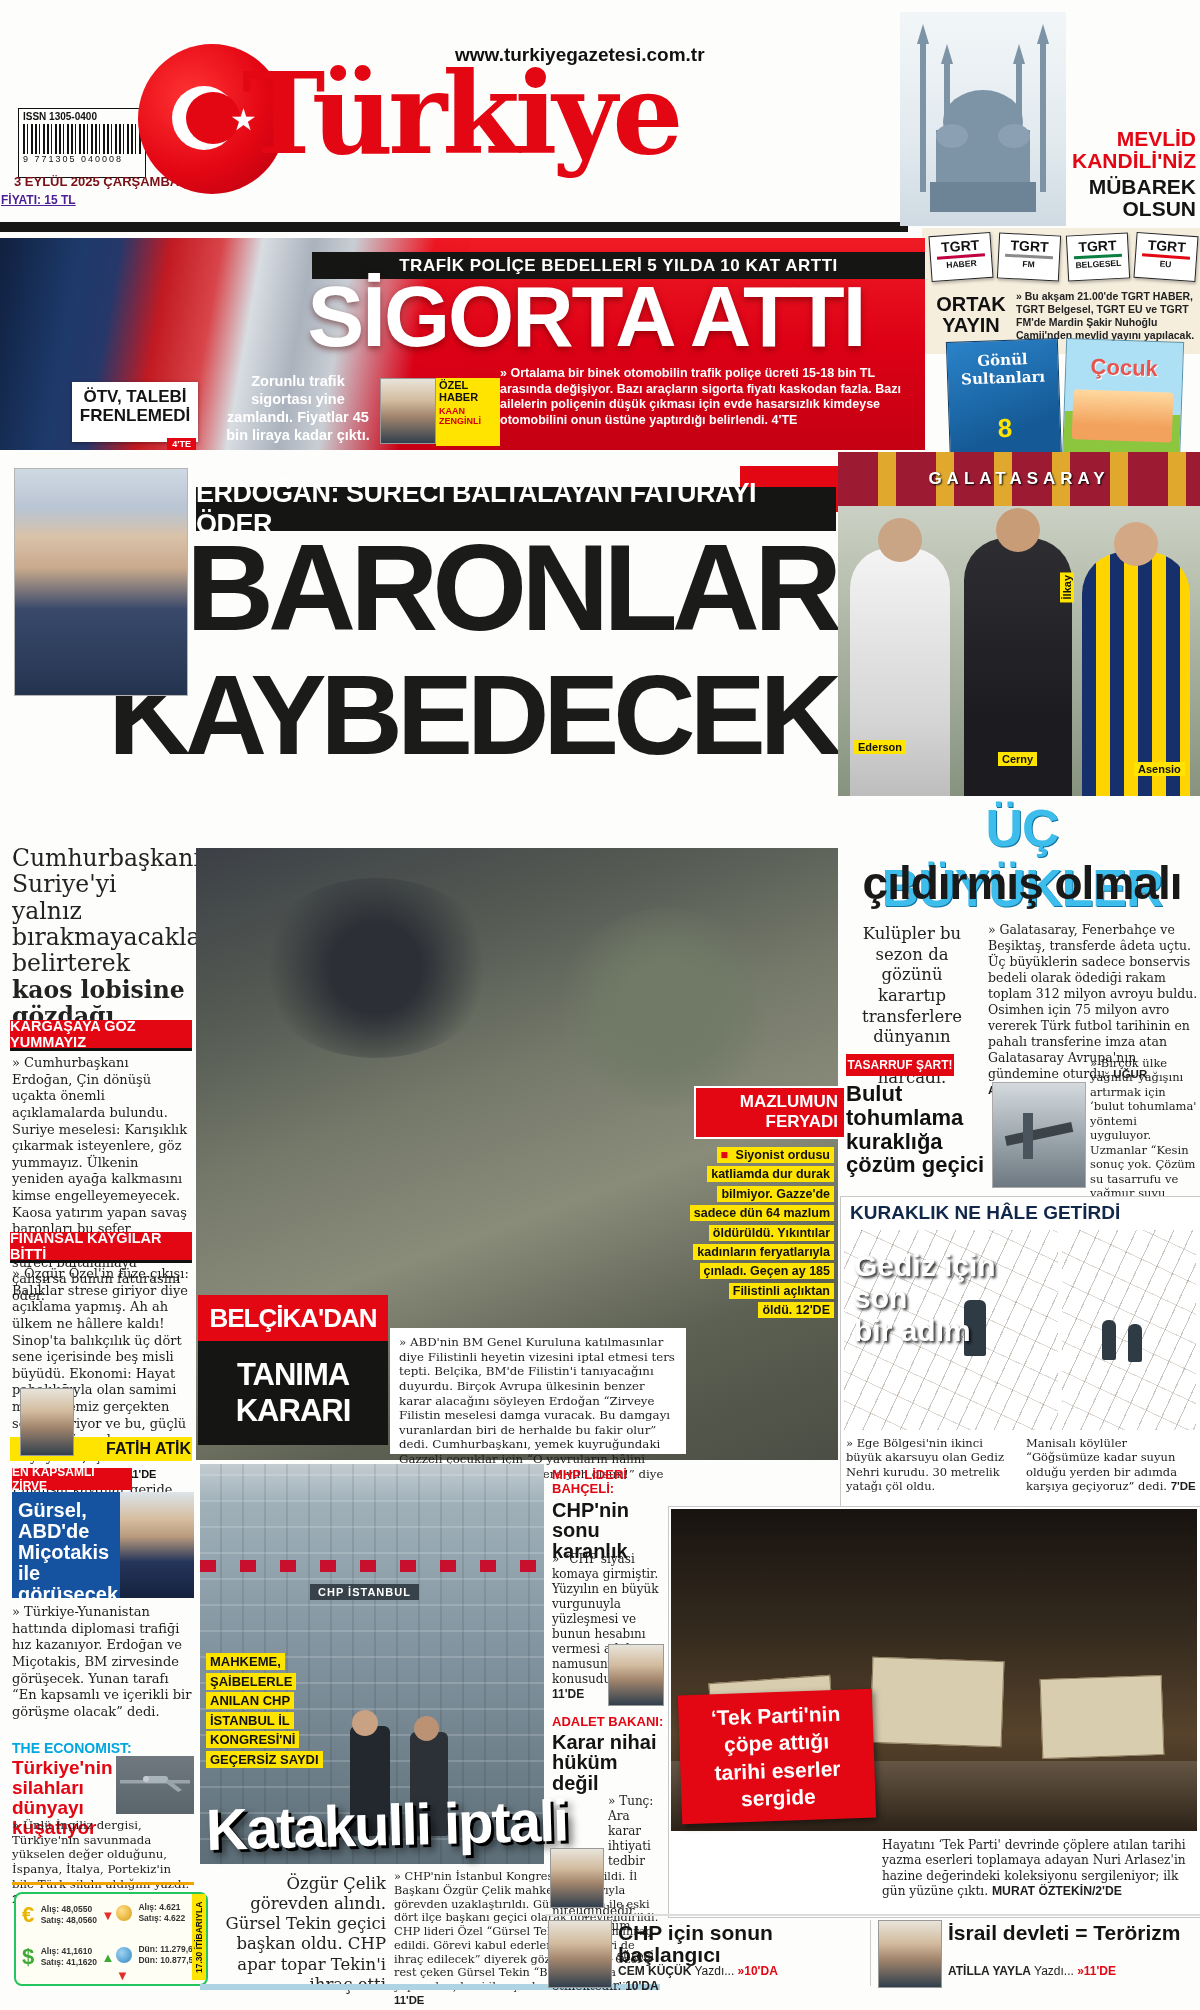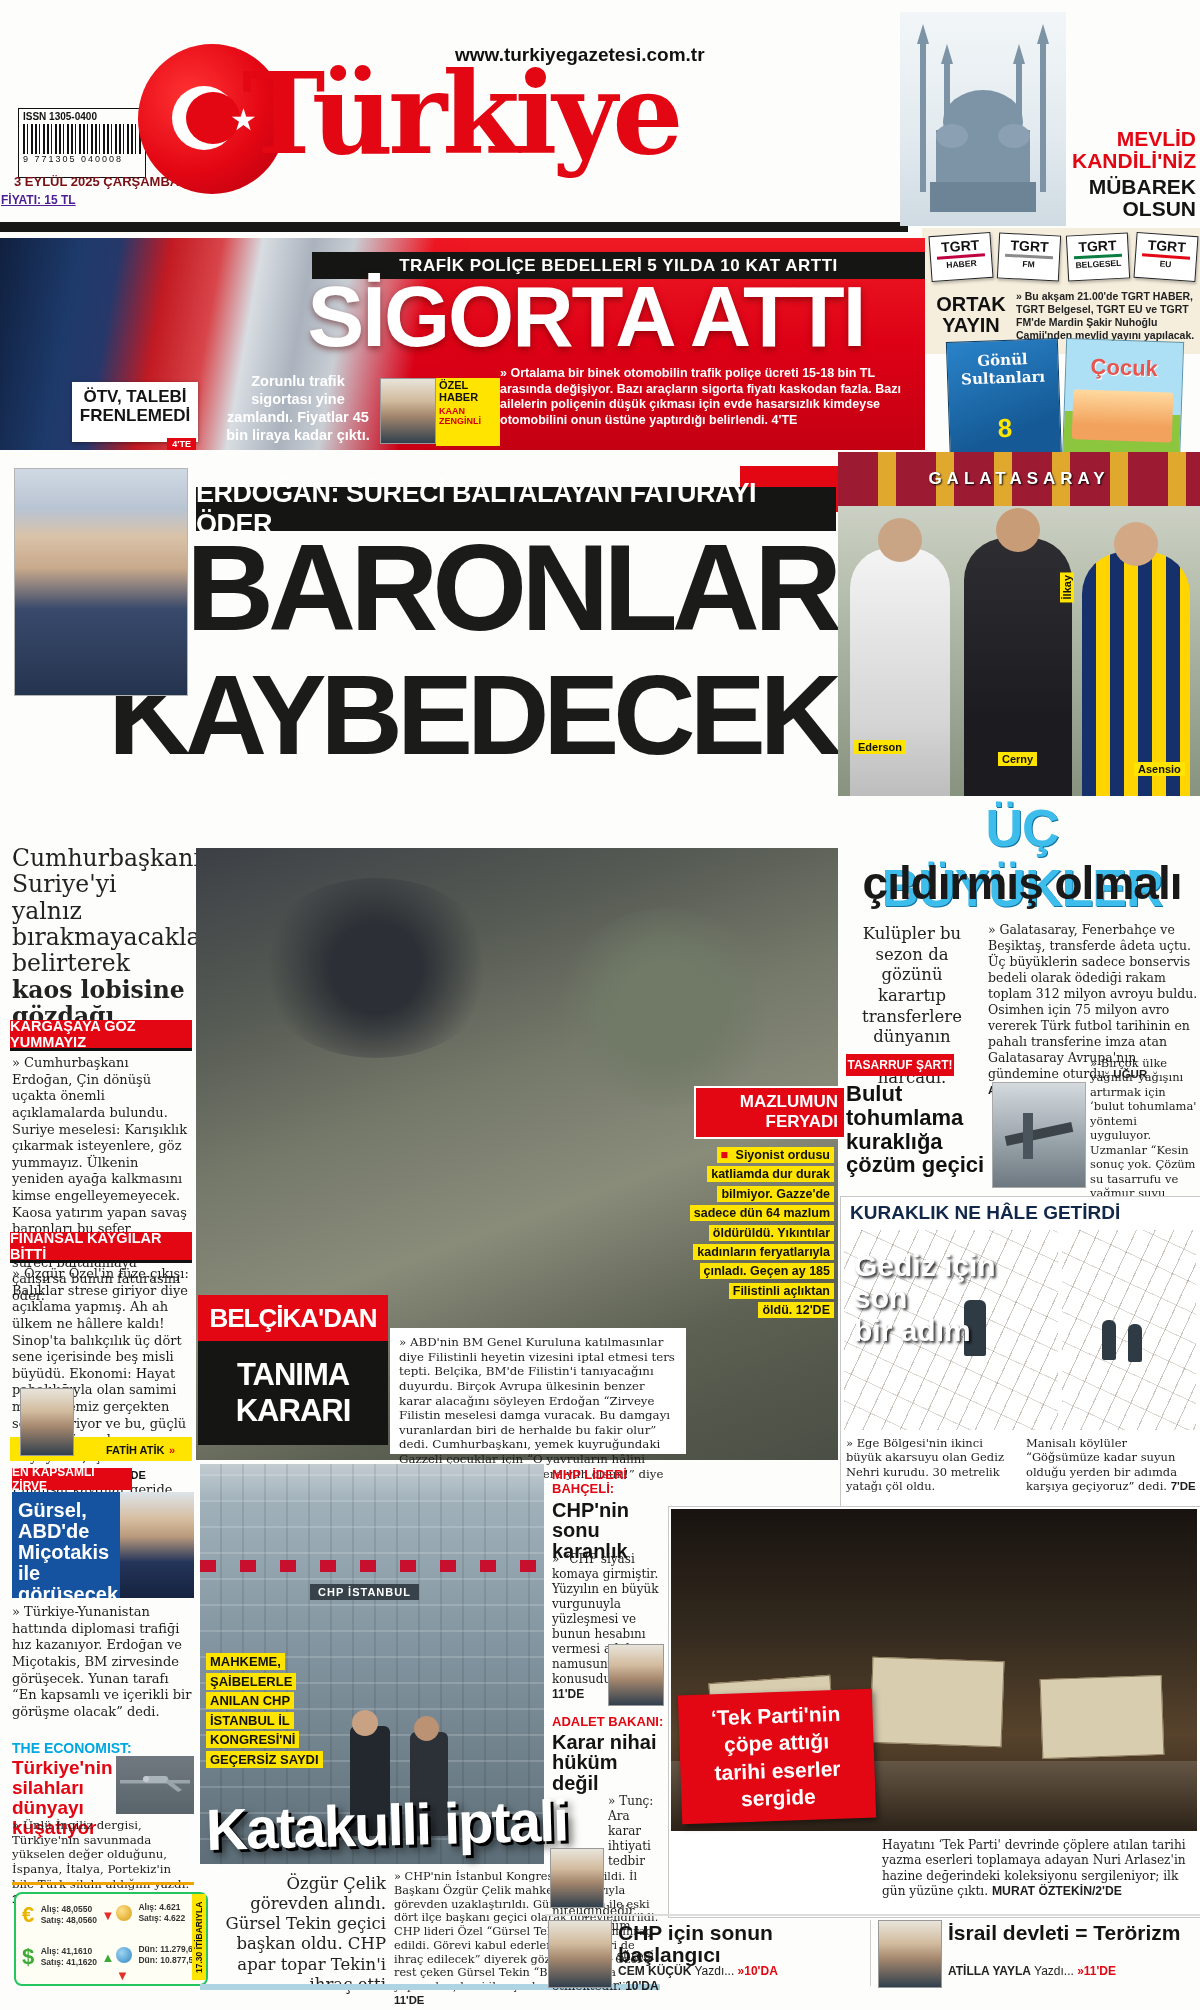--- a/index.html
+++ b/index.html
@@ -159,21 +159,21 @@
   </div>
 
   <div class="abs serif" style="left:12px;top:845px;width:180px;font-size:23.5px;line-height:1.12;color:#222;">
     <span>Cumhurbaşkanı, Suriye'yi yalnız bırakmayacaklarını belirterek </span><span style="font-weight:700;">kaos lobisine gözdağı verdi.</span>
   </div>
   <div class="abs barred" style="left:10px;top:1020px;width:182px;height:28px;font-size:14.5px;border-bottom:3px solid #111;">KARGAŞAYA GÖZ YUMMAYIZ</div>
   <div class="abs serif" style="left:12px;top:1055px;width:180px;font-size:13px;line-height:1.28;color:#1d1d1d;">» Cumhurbaşkanı Erdoğan, Çin dönüşü uçakta önemli açıklamalarda bulundu. Suriye meselesi: Karışıklık çıkarmak isteyenlere, göz yummayız. Ülkenin yeniden ayağa kalkmasını kimse engelleyemeyecek. Kaosa yatırım yapan savaş baronları bu sefer kaybedecek. Her kim bu süreci baltalamaya çalışırsa bunun faturasını öder.</div>
   <div class="abs barred" style="left:10px;top:1232px;width:182px;height:28px;font-size:14.5px;border-bottom:3px solid #111;">FİNANSAL KAYGILAR BİTTİ</div>
   <div class="abs serif" style="left:12px;top:1266px;width:180px;font-size:13px;line-height:1.28;color:#1d1d1d;">» Özgür Özel'in füze çıkışı: Balıklar strese giriyor diye açıklama yapmış. Ah ah ülkem ne hâllere kaldı! Sinop'ta balıkçılık üç dört sene içerisinde beş misli büyüdü. Ekonomi: Hayat pahalılığıyla olan samimi mücadelemiz gerçekten sonuç veriyor ve bu, güçlü şekilde sürecek. Büyüyoruz, işsizlik ve enflasyon düşüyor. Finansal kaygılar geride kaldı.</div>
   <div class="abs" style="left:10px;top:1437px;width:182px;height:24px;background:#ffe400;line-height:24px;padding-left:68px;box-sizing:border-box;">
-    <span class="w9" style="font-size:11px;color:#111;padding-left:28px;">FATİH ATİK</span>
+    <span class="w9" style="font-size:16px;color:#111;padding-left:28px;">FATİH ATİK</span>
     <span class="w9" style="font-size:11px;color:#e30613;">»</span>
     <span class="w9" style="font-size:11px;color:#111;">SAYFA 11'DE</span>
   </div>
   <div class="abs ph ph-head" style="left:20px;top:1388px;width:52px;height:66px;"></div>
 
   <div class="abs ph ph-gazze" style="left:196px;top:848px;width:642px;height:612px;">
     <div class="abs" style="left:60px;top:30px;width:240px;height:180px;border-radius:50%;background:radial-gradient(circle,#2c2f35 30%,rgba(44,47,53,0) 72%);"></div>
     <div class="abs" style="left:360px;top:60px;width:220px;height:200px;border-radius:50%;background:radial-gradient(circle,#707a66 30%,rgba(112,122,102,0) 72%);"></div>
   </div>
   <div class="abs rt w9 pre" style="left:694px;top:1086px;width:136px;background:#e30613;color:#fff;font-size:17px;line-height:1.2;padding:4px 6px;border:2px solid #fff;">MAZLUMUN

